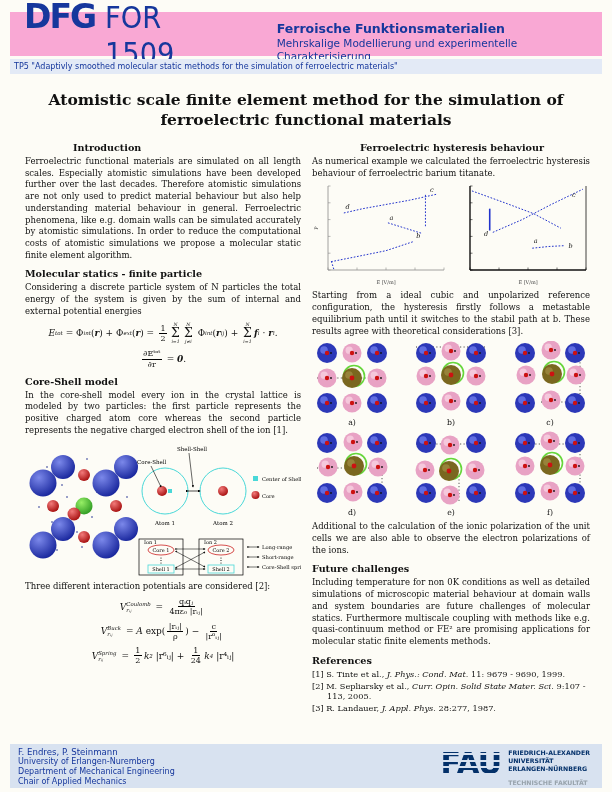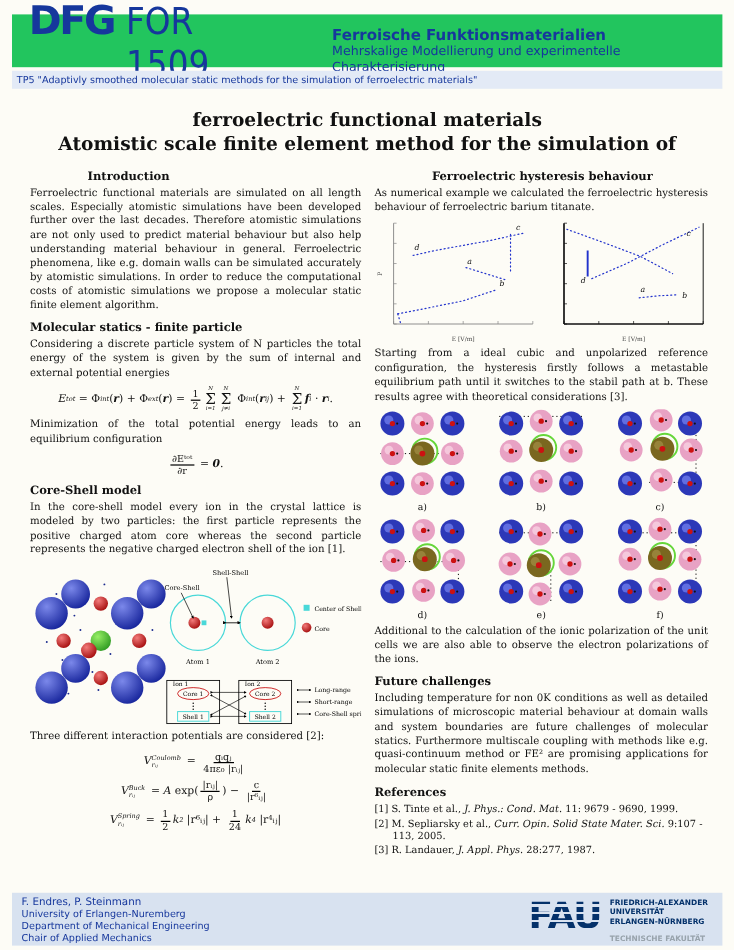--- a/index.html
+++ b/index.html
@@ -1,20 +1,20 @@
 <!DOCTYPE html>
 <html><head>
 <meta charset="utf-8">
 <style>
   html,body{margin:0;padding:0;}
   body{width:612px;height:792px;background:#fdfcf6;font-family:"DejaVu Serif",serif;color:#111;}
   .page{position:relative;width:612px;height:792px;overflow:hidden;}
 
   
-  .header-band{position:absolute;left:10px;top:12px;width:592px;height:44px;background:#22c55e;display:flex;align-items:center;}
+  .header-band{position:absolute;left:10px;top:12px;width:592px;height:44px;background:#f9a8d4;display:flex;align-items:center;}
   .logo-wrap{display:flex;align-items:baseline;margin-left:14px;font-family:"DejaVu Sans",sans-serif;color:#16379c;}
   .dfg{font-weight:900;font-size:33px;letter-spacing:-2px;}
   .for1509{font-size:31px;font-weight:400;margin-left:10px;display:inline-block;transform:scaleX(.88);transform-origin:left;}
   .header-titles{margin-left:28px;font-family:"DejaVu Sans",sans-serif;color:#16379c;line-height:1.25;}
   .header-title{font-weight:bold;font-size:12.5px;margin-top:16px;}
   .header-subtitle{font-size:10.5px;}
   .tp5-strip{position:absolute;left:10px;top:59px;width:592px;height:15px;background:#e3eaf6;display:flex;align-items:center;}
   .tp5-strip span{font-family:"DejaVu Sans",sans-serif;font-size:8px;color:#16379c;margin-left:4px;}
 
   
@@ -79,22 +79,22 @@
     <div class="header-titles">
       <div class="header-title">Ferroische Funktionsmaterialien</div>
       <div class="header-subtitle">Mehrskalige Modellierung und experimentelle Charakterisierung</div>
     </div>
   </div>
   <div class="tp5-strip">
     <span>TP5  "Adaptivly smoothed molecular static methods for the simulation of ferroelectric materials"</span>
   </div>
 
   <div class="poster-title">
+    <div>Atomistic scale finite element method for the simulation of</div>
     <div>ferroelectric functional materials</div>
-    <div>Atomistic scale finite element method for the simulation of</div>
   </div>
 
   <div class="col col-left">
     <h3 class="first">Introduction</h3>
     <p>Ferroelectric functional materials are simulated on all length scales. Especially atomistic simulations have been developed further over the last decades. Therefore atomistic simulations are not only used to predict material behaviour but also help understanding material behaviour in general. Ferroelectric phenomena, like e.g. domain walls can be simulated accurately by atomistic simulations. In order to reduce the computational costs of atomistic simulations we propose a molecular static finite element algorithm.</p>
 
     <h3>Molecular statics - finite particle</h3>
     <p>Considering a discrete particle system of N particles the total energy of the system is given by the sum of internal and external potential energies</p>
     <div class="eq">
         <span class="tk-i">E</span>
@@ -118,21 +118,20 @@
         <span class="tk-sub">ij</span>
         <span class="tk-r">) + </span>
         <span class="sum"><span class="slim">N</span><span class="sig">Σ</span><span class="slim">i=1</span></span>
         <span class="tk-b">f</span>
         <span class="tk-sub">i</span>
         <span class="tk-r"> · </span>
         <span class="tk-b">r</span>
         <span class="tk-sub">i</span>
         <span class="tk-r">.</span>
       </div>
-    <p>Minimization of the total potential energy leads to an equilibrium configuration</p>
     <div class="eq">
         <span class="frac"><span class="fn">∂Eᵗᵒᵗ</span><span class="fd">∂r</span></span>
         <span class="tk-r"> = </span>
         <span class="tk-b">0</span>
         <span class="tk-r">.</span>
       </div>
 
     <h3>Core-Shell model</h3>
     <p>In the core-shell model every ion in the crystal lattice is modeled by two particles: the first particle represents the positive charged atom core whereas the second particle represents the negative charged electron shell of the ion [1].</p>
 

